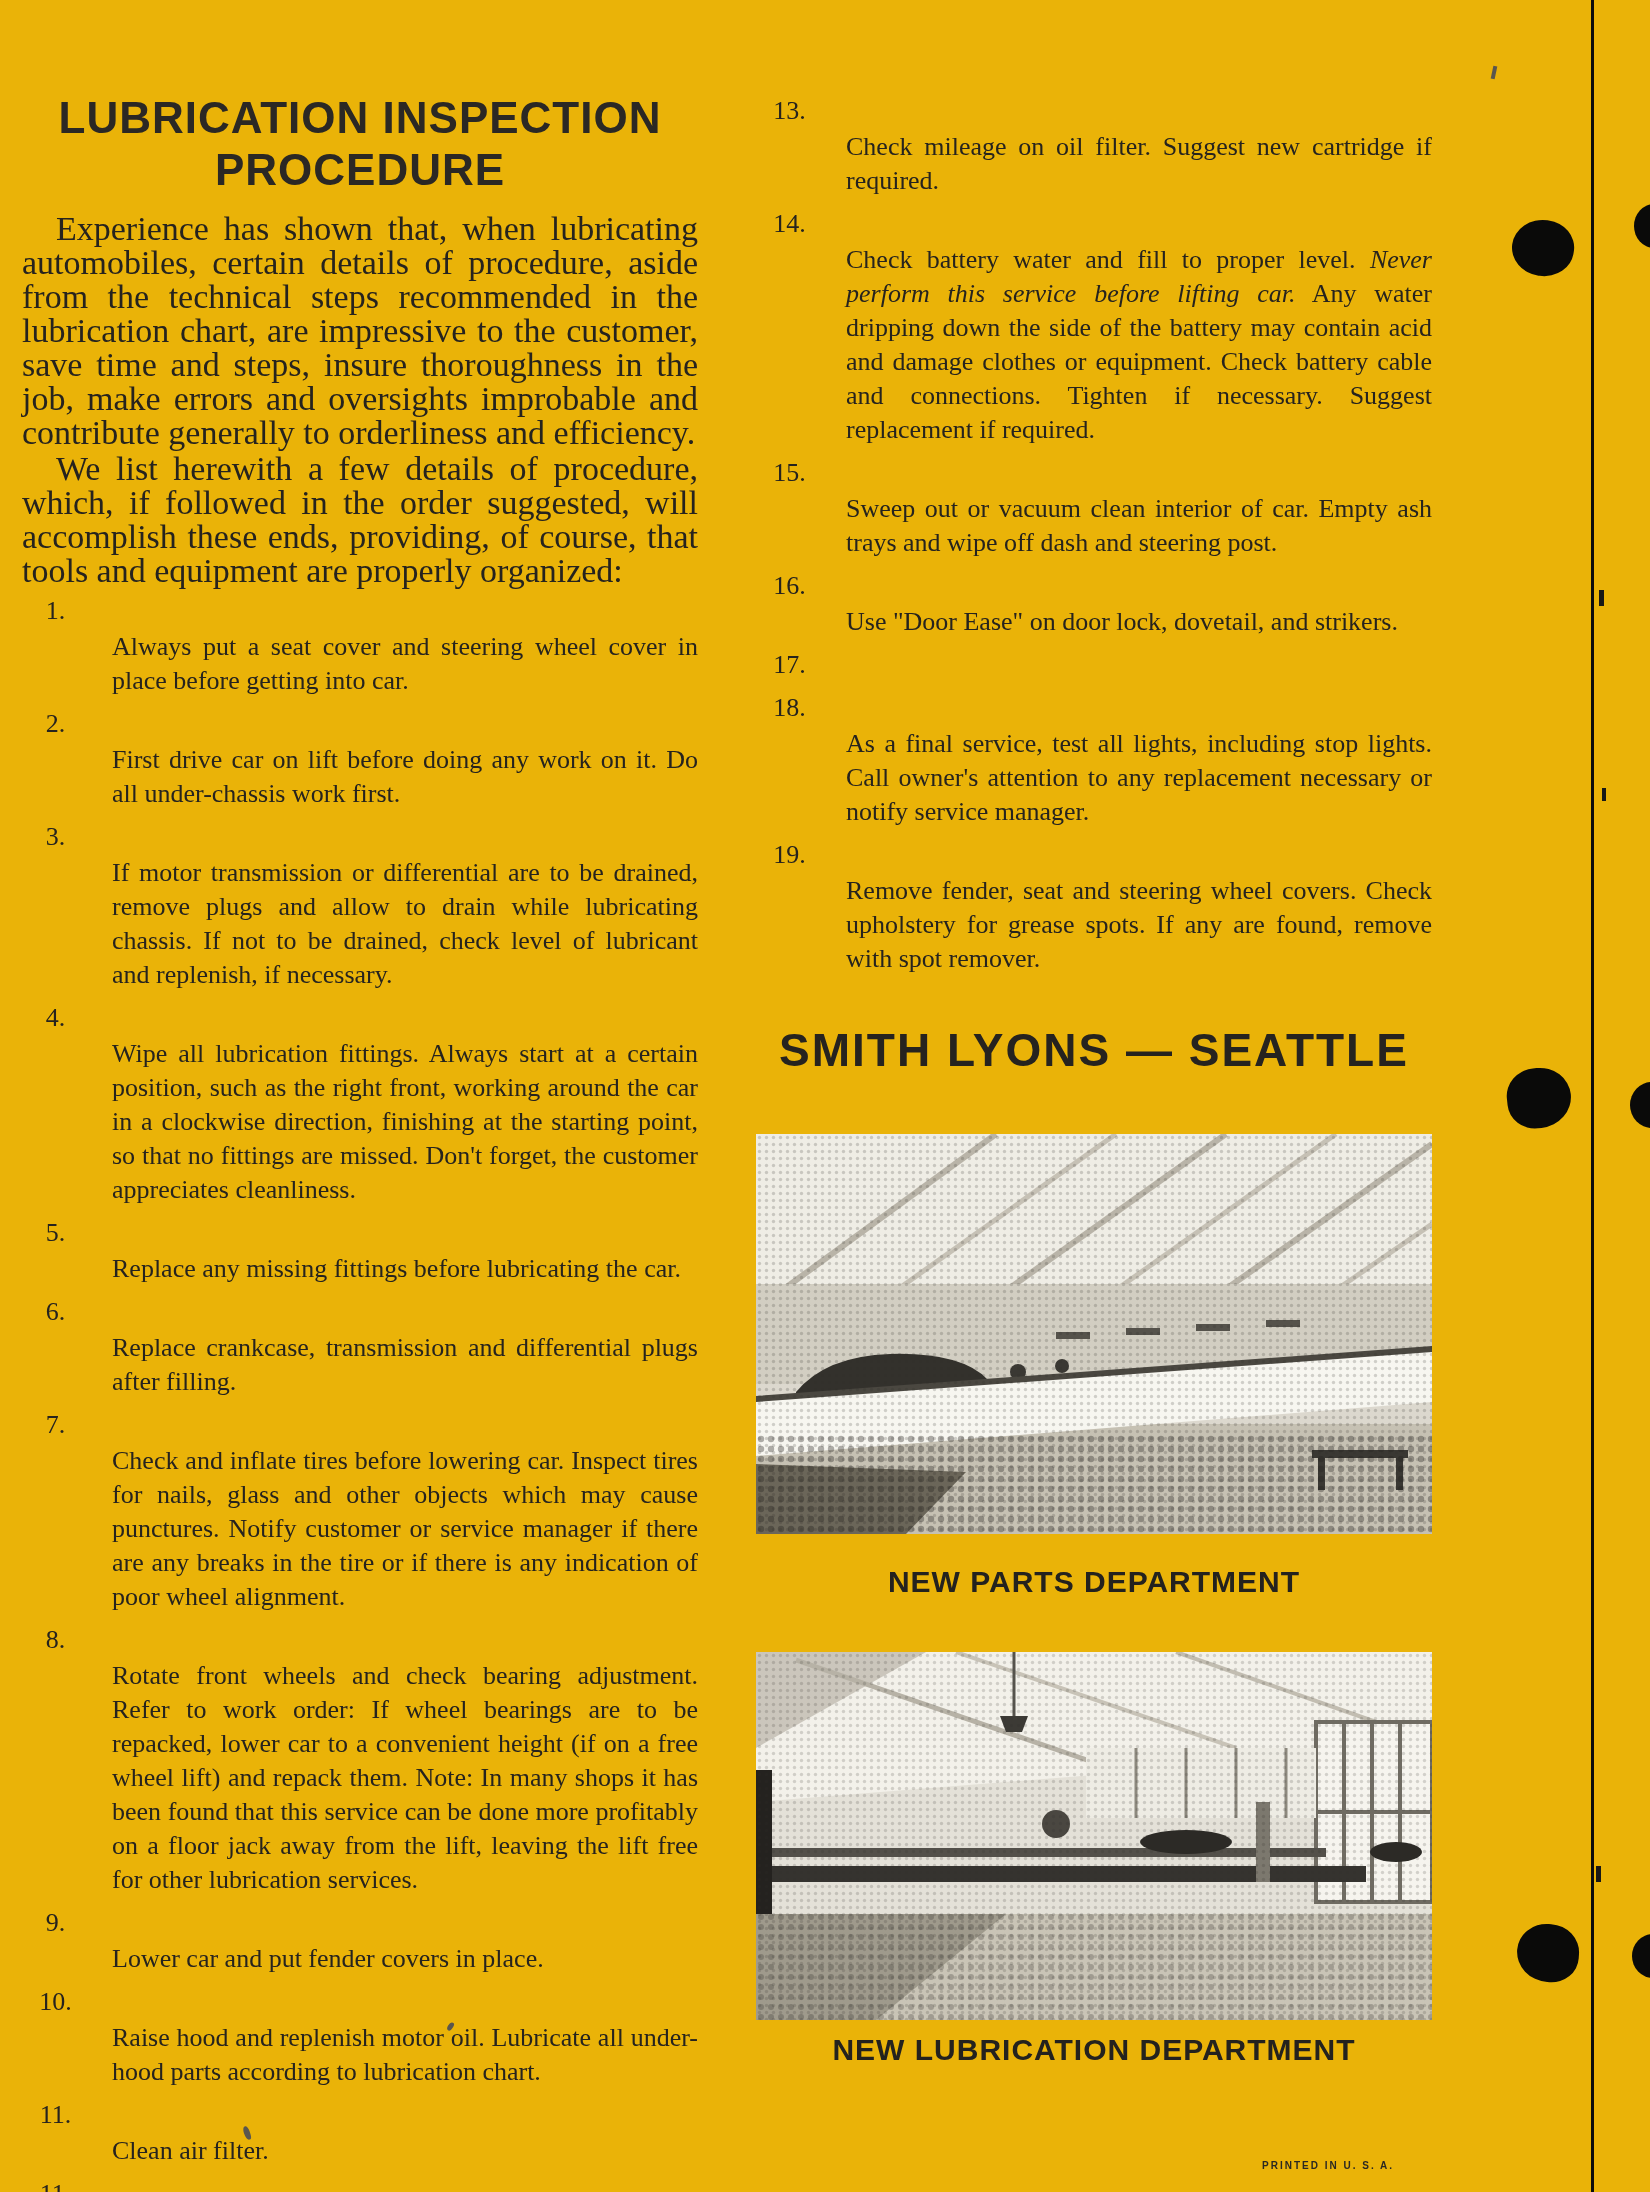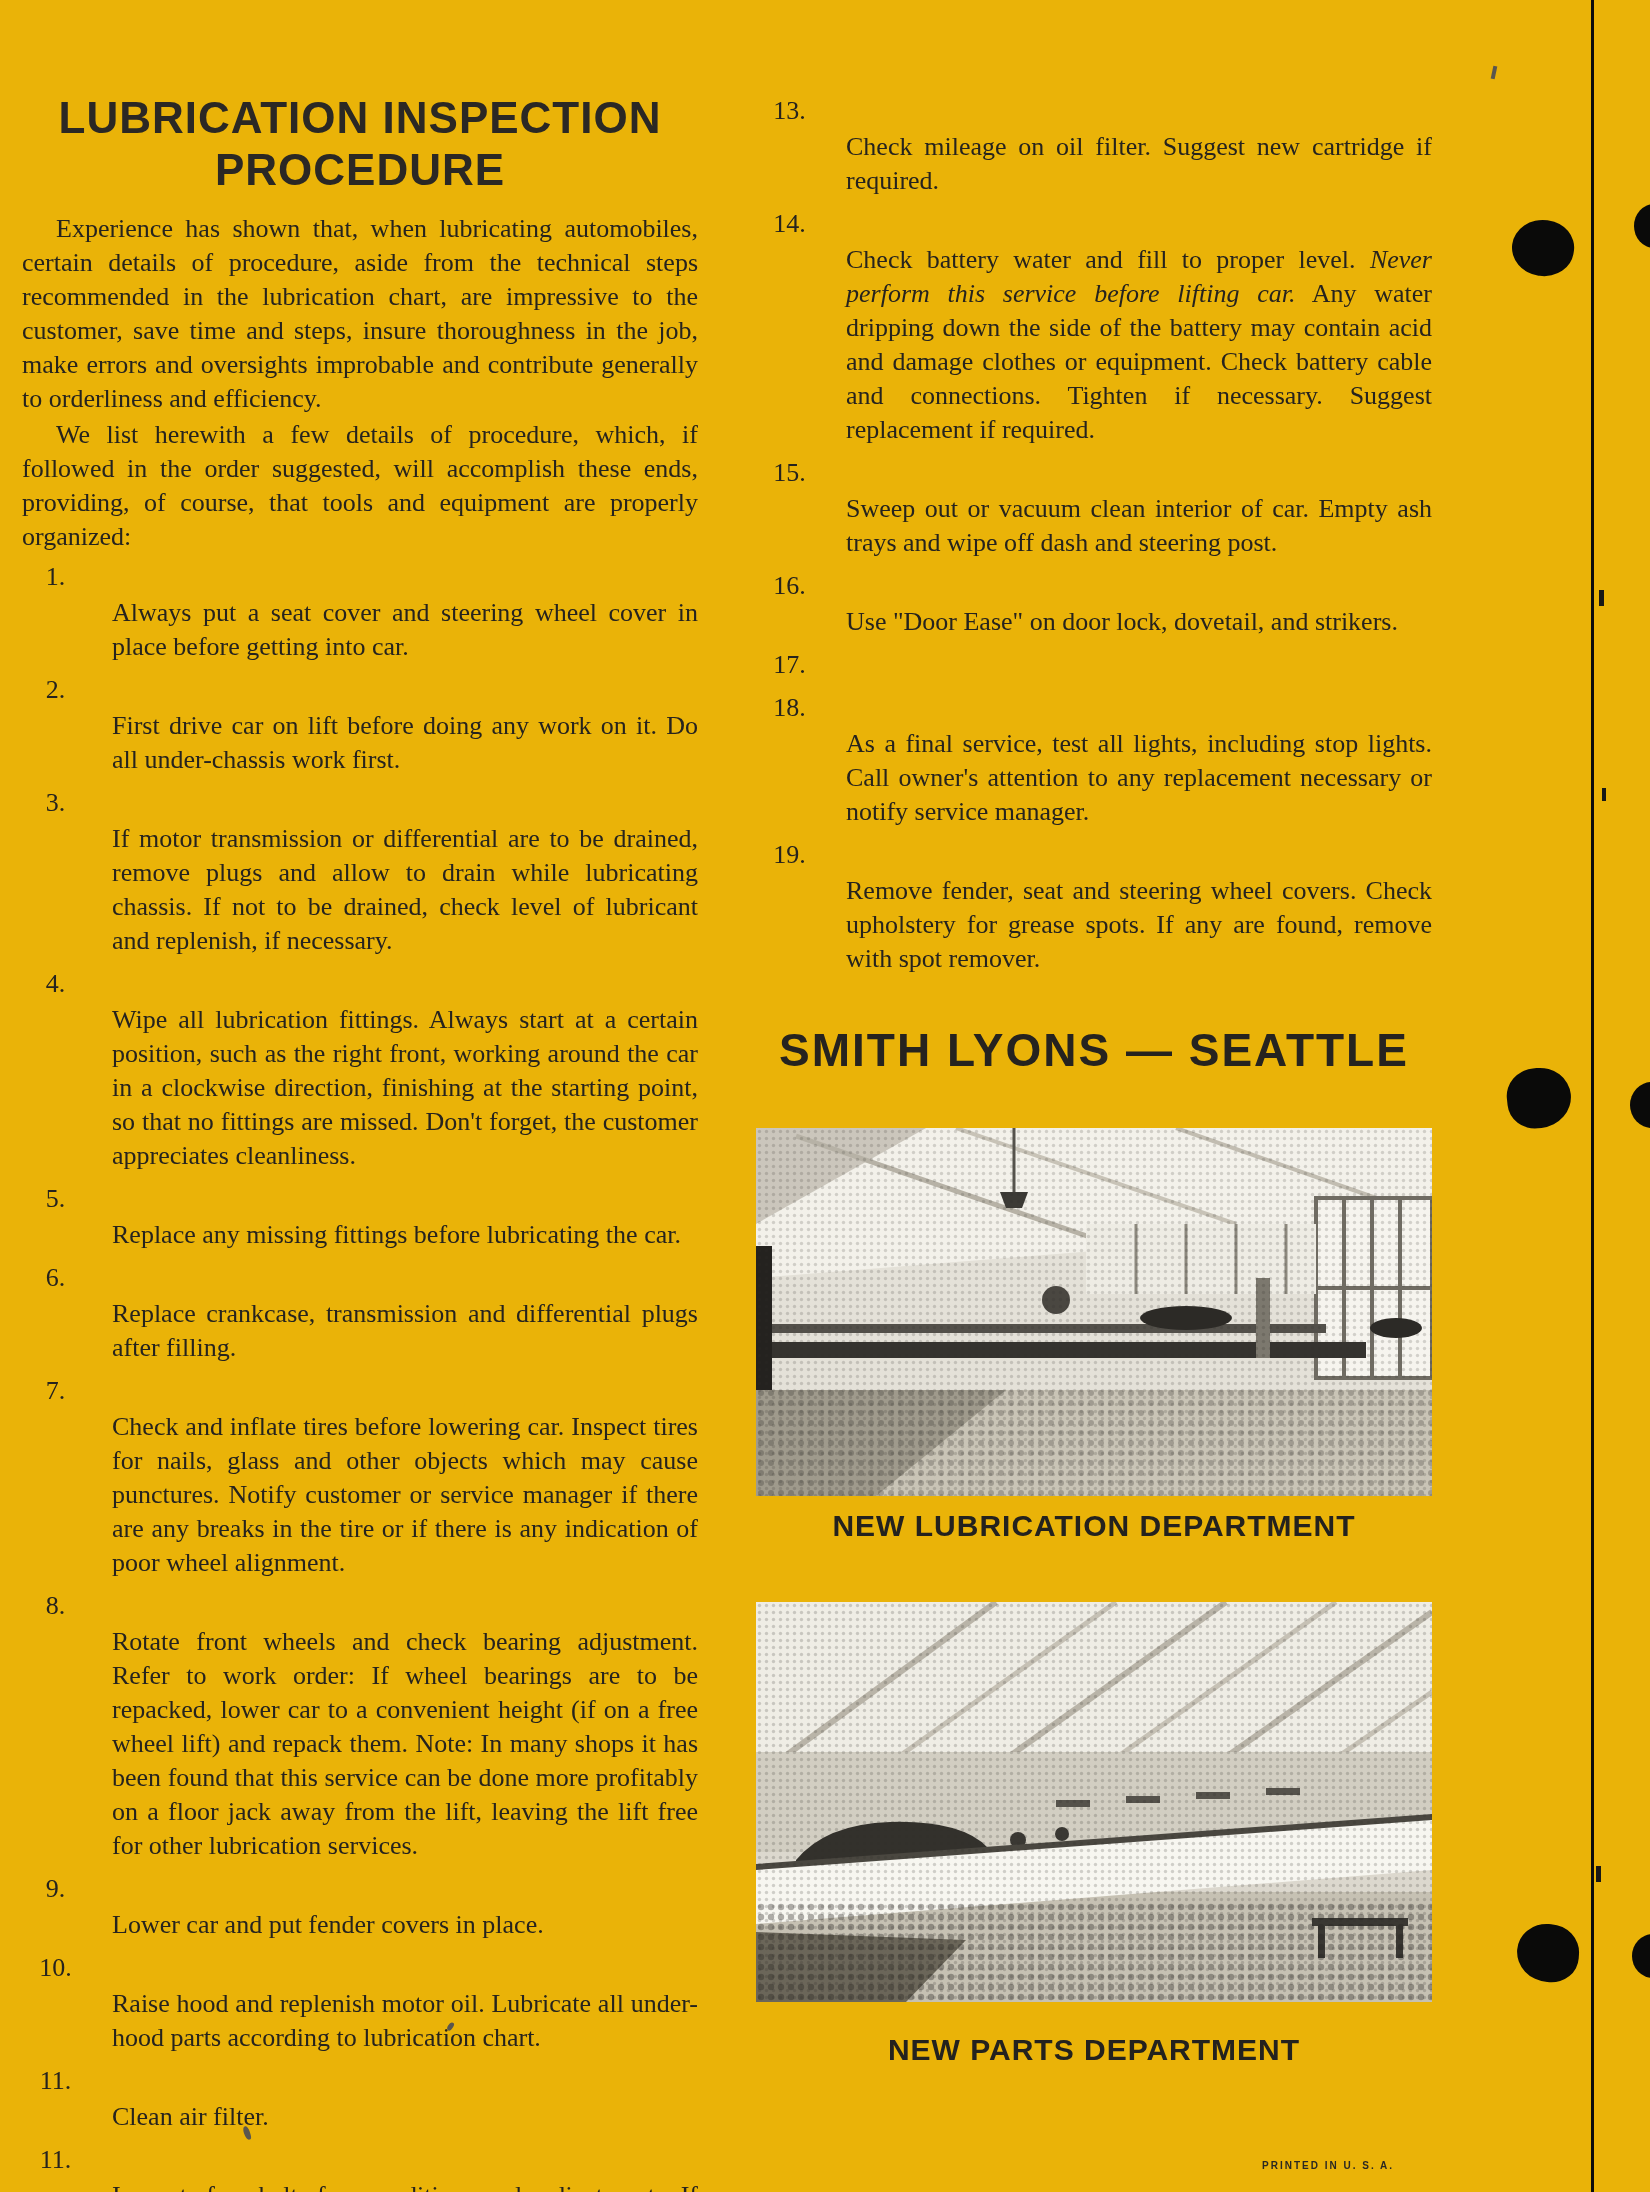--- a/index.html
+++ b/index.html
@@ -16,21 +16,21 @@
   .col-left  { left:22px;  top:92px;  }
   .col-right { left:756px; top:88px;  }
 
   
   .doc-title { font-family:"Liberation Sans", sans-serif; font-weight:bold;
     font-size:44px; line-height:52px; letter-spacing:1px; text-align:center;
     color:#2b2824; }
   .t-line { display:block; }
 
   
-  .intro { font-size:26px; line-height:34px; text-align:justify;
+  .intro { font-size:34px; line-height:34px; text-align:justify;
     text-indent:34px; margin-top:16px; }
   .intro + .intro { margin-top:2px; }
 
   
   .steps { margin-top:6px; }
   .step { display:flex; margin-top:9px; }
   .steps > .step:first-child { margin-top:0; }
   .step .num { flex:0 0 90px; width:90px; padding-right:23px;
     text-align:center; font-size:26px; line-height:34px; }
   .step .txt { flex:1; font-size:26px; line-height:34px; text-align:justify;margin-top:36px; }
@@ -169,20 +169,63 @@
         <span class="num">18.</span>
         <span class="txt">As a final service, test all lights, including stop lights. Call owner's attention to any replacement necessary or notify service manager.</span>
       </div>
       <div class="step">
         <span class="num">19.</span>
         <span class="txt">Remove fender, seat and steering wheel covers. Check upholstery for grease spots. If any are found, remove with spot remover.</span>
       </div>
     </div>
 
     <h2 class="section-heading">SMITH LYONS — SEATTLE</h2>
+
+    <figure class="photo-block second">
+      <div class="photo ph2">
+        <svg viewBox="0 0 676 400" preserveAspectRatio="none">
+          <defs>
+            <pattern id="p2f" width="7" height="7" patternUnits="userSpaceOnUse">
+              <circle cx="3.5" cy="3.5" r="1.7" fill="#2e2c28"></circle>
+            </pattern>
+            <pattern id="p2c" width="10" height="10" patternUnits="userSpaceOnUse">
+              <circle cx="5" cy="5" r="3.2" fill="#23211e"></circle>
+            </pattern>
+          </defs>
+          <rect width="676" height="400" fill="#dcd8ce"></rect>
+          <polygon points="0,0 676,0 676,150 0,190" fill="#efede5"></polygon>
+          <line x1="-20" y1="190" x2="240" y2="0" stroke="#b9b4a8" stroke-width="6"></line>
+          <line x1="100" y1="185" x2="360" y2="0" stroke="#c6c1b5" stroke-width="5"></line>
+          <line x1="220" y1="178" x2="470" y2="0" stroke="#b9b4a8" stroke-width="6"></line>
+          <line x1="340" y1="170" x2="580" y2="0" stroke="#c6c1b5" stroke-width="5"></line>
+          <line x1="460" y1="162" x2="676" y2="10" stroke="#b9b4a8" stroke-width="6"></line>
+          <line x1="580" y1="156" x2="676" y2="90" stroke="#c6c1b5" stroke-width="5"></line>
+          <rect x="0" y="150" width="676" height="100" fill="#d2cec2"></rect>
+          <rect x="300" y="198" width="34" height="7" fill="#55524b"></rect>
+          <rect x="370" y="194" width="34" height="7" fill="#55524b"></rect>
+          <rect x="440" y="190" width="34" height="7" fill="#55524b"></rect>
+          <rect x="510" y="186" width="34" height="7" fill="#55524b"></rect>
+          <circle cx="262" cy="238" r="8" fill="#3a3833"></circle>
+          <circle cx="306" cy="232" r="7" fill="#3a3833"></circle>
+          <rect x="0" y="290" width="676" height="110" fill="#c6c1b3"></rect>
+          <path d="M40,258 q30,-36 94,-38 q72,-2 98,26 l4,24 -196,18 z" fill="#33312c"></path>
+          <circle cx="98" cy="276" r="13" fill="#22201d"></circle>
+          <circle cx="196" cy="270" r="13" fill="#22201d"></circle>
+          <polygon points="0,262 676,212 676,222 0,272" fill="#4a4740"></polygon>
+          <polygon points="0,268 676,218 676,268 0,322" fill="#f7f6f0"></polygon>
+          <polygon points="0,330 210,338 150,400 0,400" fill="#6b6659"></polygon>
+          <rect x="556" y="316" width="96" height="8" fill="#3a3833"></rect>
+          <rect x="562" y="324" width="7" height="32" fill="#3a3833"></rect>
+          <rect x="640" y="324" width="7" height="32" fill="#3a3833"></rect>
+          <rect x="0" y="300" width="676" height="100" fill="url(#p2c)" opacity="0.35"></rect>
+          <rect width="676" height="400" fill="url(#p2f)" opacity="0.2"></rect>
+        </svg>
+      </div>
+      <figcaption class="caption">NEW PARTS DEPARTMENT</figcaption>
+    </figure>
 
     <figure class="photo-block">
       <div class="photo ph1">
         <svg viewBox="0 0 676 368" preserveAspectRatio="none">
           <defs>
             <pattern id="p1f" width="7" height="7" patternUnits="userSpaceOnUse">
               <circle cx="3.5" cy="3.5" r="1.7" fill="#2e2c28"></circle>
             </pattern>
             <pattern id="p1c" width="10" height="10" patternUnits="userSpaceOnUse">
               <circle cx="5" cy="5" r="3" fill="#23211e"></circle>
@@ -215,63 +258,20 @@
           <circle cx="300" cy="172" r="14" fill="#4a4741"></circle>
           <rect x="0" y="118" width="16" height="250" fill="#24221f"></rect>
           <rect x="0" y="262" width="676" height="106" fill="#c9c4b6"></rect>
           <polygon points="0,262 250,262 120,368 0,368" fill="#9f9a8c"></polygon>
           <rect x="0" y="262" width="676" height="106" fill="url(#p1c)" opacity="0.25"></rect>
           <rect width="676" height="368" fill="url(#p1f)" opacity="0.18"></rect>
         </svg>
       </div>
       <figcaption class="caption">NEW LUBRICATION DEPARTMENT</figcaption>
     </figure>
-
-    <figure class="photo-block second">
-      <div class="photo ph2">
-        <svg viewBox="0 0 676 400" preserveAspectRatio="none">
-          <defs>
-            <pattern id="p2f" width="7" height="7" patternUnits="userSpaceOnUse">
-              <circle cx="3.5" cy="3.5" r="1.7" fill="#2e2c28"></circle>
-            </pattern>
-            <pattern id="p2c" width="10" height="10" patternUnits="userSpaceOnUse">
-              <circle cx="5" cy="5" r="3.2" fill="#23211e"></circle>
-            </pattern>
-          </defs>
-          <rect width="676" height="400" fill="#dcd8ce"></rect>
-          <polygon points="0,0 676,0 676,150 0,190" fill="#efede5"></polygon>
-          <line x1="-20" y1="190" x2="240" y2="0" stroke="#b9b4a8" stroke-width="6"></line>
-          <line x1="100" y1="185" x2="360" y2="0" stroke="#c6c1b5" stroke-width="5"></line>
-          <line x1="220" y1="178" x2="470" y2="0" stroke="#b9b4a8" stroke-width="6"></line>
-          <line x1="340" y1="170" x2="580" y2="0" stroke="#c6c1b5" stroke-width="5"></line>
-          <line x1="460" y1="162" x2="676" y2="10" stroke="#b9b4a8" stroke-width="6"></line>
-          <line x1="580" y1="156" x2="676" y2="90" stroke="#c6c1b5" stroke-width="5"></line>
-          <rect x="0" y="150" width="676" height="100" fill="#d2cec2"></rect>
-          <rect x="300" y="198" width="34" height="7" fill="#55524b"></rect>
-          <rect x="370" y="194" width="34" height="7" fill="#55524b"></rect>
-          <rect x="440" y="190" width="34" height="7" fill="#55524b"></rect>
-          <rect x="510" y="186" width="34" height="7" fill="#55524b"></rect>
-          <circle cx="262" cy="238" r="8" fill="#3a3833"></circle>
-          <circle cx="306" cy="232" r="7" fill="#3a3833"></circle>
-          <rect x="0" y="290" width="676" height="110" fill="#c6c1b3"></rect>
-          <path d="M40,258 q30,-36 94,-38 q72,-2 98,26 l4,24 -196,18 z" fill="#33312c"></path>
-          <circle cx="98" cy="276" r="13" fill="#22201d"></circle>
-          <circle cx="196" cy="270" r="13" fill="#22201d"></circle>
-          <polygon points="0,262 676,212 676,222 0,272" fill="#4a4740"></polygon>
-          <polygon points="0,268 676,218 676,268 0,322" fill="#f7f6f0"></polygon>
-          <polygon points="0,330 210,338 150,400 0,400" fill="#6b6659"></polygon>
-          <rect x="556" y="316" width="96" height="8" fill="#3a3833"></rect>
-          <rect x="562" y="324" width="7" height="32" fill="#3a3833"></rect>
-          <rect x="640" y="324" width="7" height="32" fill="#3a3833"></rect>
-          <rect x="0" y="300" width="676" height="100" fill="url(#p2c)" opacity="0.35"></rect>
-          <rect width="676" height="400" fill="url(#p2f)" opacity="0.2"></rect>
-        </svg>
-      </div>
-      <figcaption class="caption">NEW PARTS DEPARTMENT</figcaption>
-    </figure>
   </div>
 
   <div class="footer-note">PRINTED IN U. S. A.</div>
 
   <div class="page-edge-line"></div>
   <div class="hole" id="hole1"></div>
   <div class="hole" id="hole2"></div>
   <div class="hole" id="hole3"></div>
   <div class="edge-dot" id="edge1"></div>
   <div class="edge-dot" id="edge2"></div>

